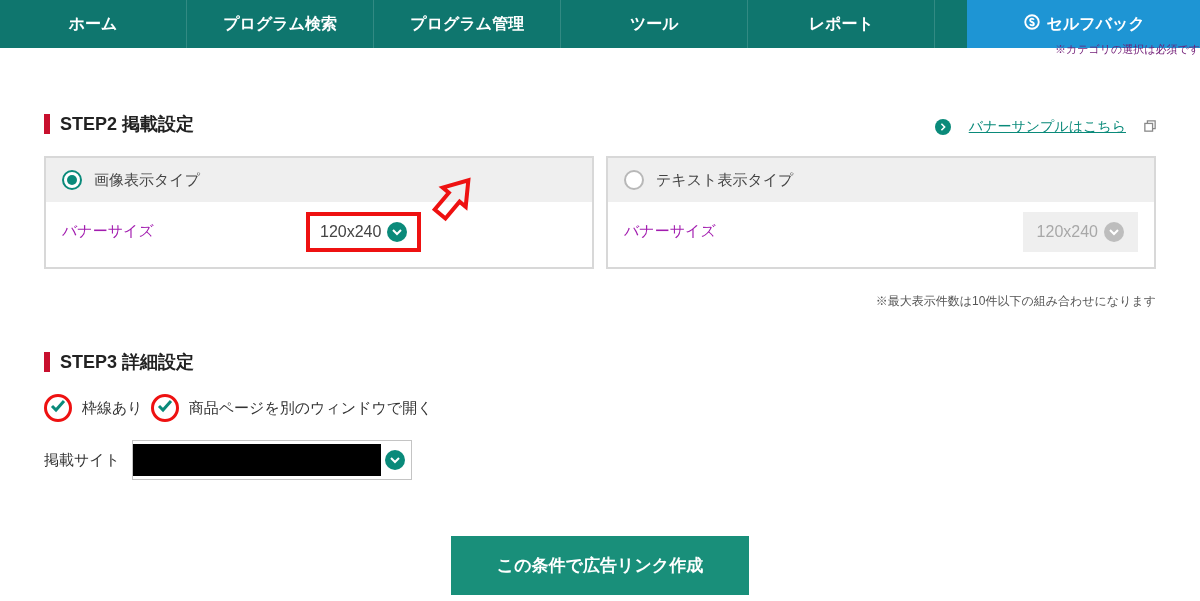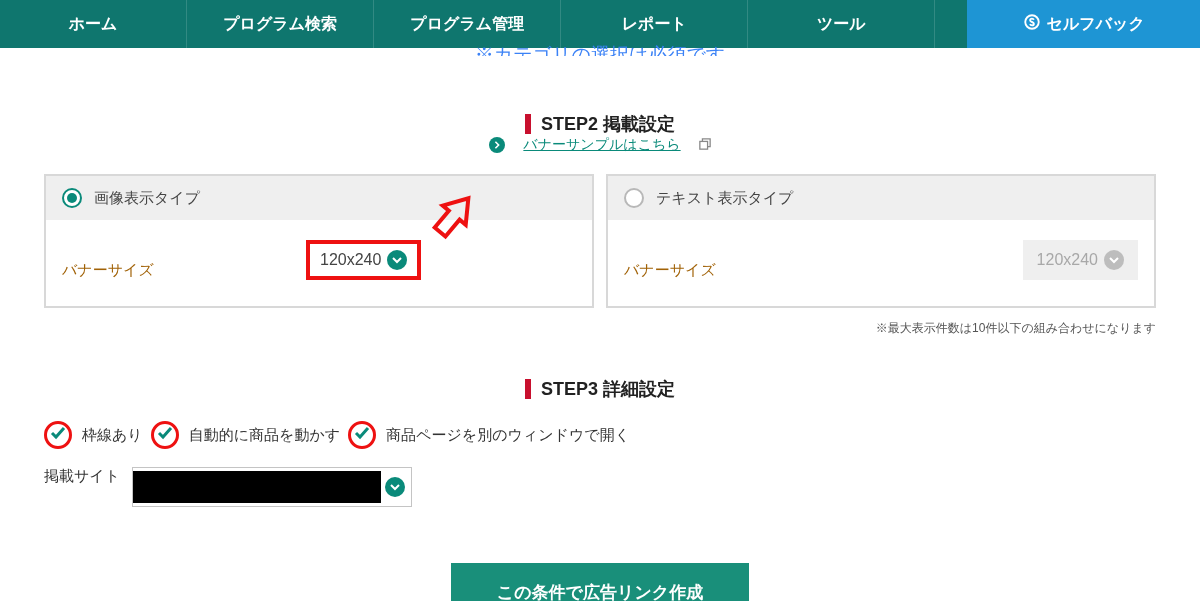--- a/index.html
+++ b/index.html
@@ -33,39 +33,38 @@
     flex: 1.25;
     gap: 6px;
     margin-left: 32px;
   }
   .selfback-icon {
     width: 18px; height: 18px;
   }
 
   
   .cutoff {
-    text-align: center;
-    font-size: 19px;
-    color: #3b82f6;
+    text-align: right;
+    font-size: 11px;
+    color: #701a75;
     transform: translateY(-6px);
     height: 14px;
     overflow: hidden;
   }
 
   .content {
     padding: 20px 44px 40px;
   }
 
   
   .step-row {
     display: flex;
-    align-items: center;
+    align-items: flex-end;
     justify-content: space-between;
     margin: 30px 0 20px;
-    flex-direction: column;
   }
   .step-title {
     display: flex;
     align-items: center;
     gap: 10px;
     font-size: 18px;
     font-weight: bold;
     color: #222;
   }
   .step-bar {
@@ -129,21 +128,21 @@
     background: #0a8a7a;
     border-radius: 50%;
   }
   .panel-body {
     padding: 20px 16px 26px;
     display: flex;
     align-items: center;
     gap: 40px;
     position: relative;
   }
-  .body-label { font-size: 15px; color: #a16207; margin-top: 21px; }
+  .body-label { font-size: 15px; color: #a21caf; }
   .size-select {
     display: inline-flex;
     align-items: center;
     gap: 6px;
     padding: 6px 10px;
     font-size: 16px;
     color: #444;
   }
   .size-select.active {
     border: 4px solid #e11;
@@ -162,21 +161,21 @@
     color: #fff;
     font-size: 11px;
   }
   .chev-circle.teal { background: #0a8a7a; }
   .chev-circle.gray { background: #bdbdbd; }
 
   .note {
     text-align: right;
     font-size: 12px;
     color: #555;
-    margin-top: 12px;
+    margin-top: 24px;
   }
 
   
   .arrow-wrap {
     position: absolute;
     left: 370px;
     top: -36px;
     pointer-events: none;
   }
 
@@ -197,21 +196,21 @@
     display: inline-flex;
     align-items: center;
     justify-content: center;
     color: #0a8a7a;
     background: #fff;
   }
   .check-tick { font-size: 16px; font-weight: bold; }
 
   .site-row {
     display: flex;
-    align-items: flex-start;
+    align-items: center;
     gap: 12px;
     font-size: 15px;
     color: #333;
   }
   .site-select {
     display: inline-flex;
     align-items: center;
     border: 1px solid #c4c4c4;
     background: #fff;
     height: 40px;
@@ -241,22 +240,22 @@
     cursor: pointer;
   }
 </style>
 </head>
 <body>
 
 <div class="nav">
   <div class="nav-item">ホーム</div>
   <div class="nav-item">プログラム検索</div>
   <div class="nav-item">プログラム管理</div>
+  <div class="nav-item">ツール</div>
   <div class="nav-item">レポート</div>
-  <div class="nav-item">ツール</div>
   <div class="nav-item selfback">
     <span>
       <svg class="selfback-icon" viewBox="0 0 24 24" fill="none" stroke="#fff" stroke-width="2.5">
         <circle cx="12" cy="12" r="9"></circle>
         <path d="M14.5 9c-.5-1-1.5-1.5-2.5-1.5-1.5 0-2.5 1-2.5 2.2 0 1.3 1.2 1.8 2.5 2.3 1.3.5 2.5 1 2.5 2.3 0 1.2-1 2.2-2.5 2.2-1.2 0-2.2-.6-2.7-1.7"></path>
       </svg>
     </span>
     <span>セルフバック</span>
   </div>
 </div>
@@ -358,30 +357,20 @@
       <span>枠線あり</span>
     </div>
     <div class="check-item">
       <span class="check-circle">
         <span class="check-tick">
           <svg width="16" height="16" viewBox="0 0 16 16">
               <path d="M2 8 L6 12 L14 3" stroke="#0a8a7a" stroke-width="3" fill="none"></path>
             </svg>
         </span>
       </span>
-      <span>自動的に商品を動かす</span>
-    </div>
-    <div class="check-item">
-      <span class="check-circle">
-        <span class="check-tick">
-          <svg width="16" height="16" viewBox="0 0 16 16">
-              <path d="M2 8 L6 12 L14 3" stroke="#0a8a7a" stroke-width="3" fill="none"></path>
-            </svg>
-        </span>
-      </span>
       <span>商品ページを別のウィンドウで開く</span>
     </div>
   </div>
 
   <div class="site-row">
     <span>掲載サイト</span>
     <span class="site-select">
       <span class="blackout"></span>
       <span class="chev-circle teal">
         <svg width="10" height="10" viewBox="0 0 10 10">

